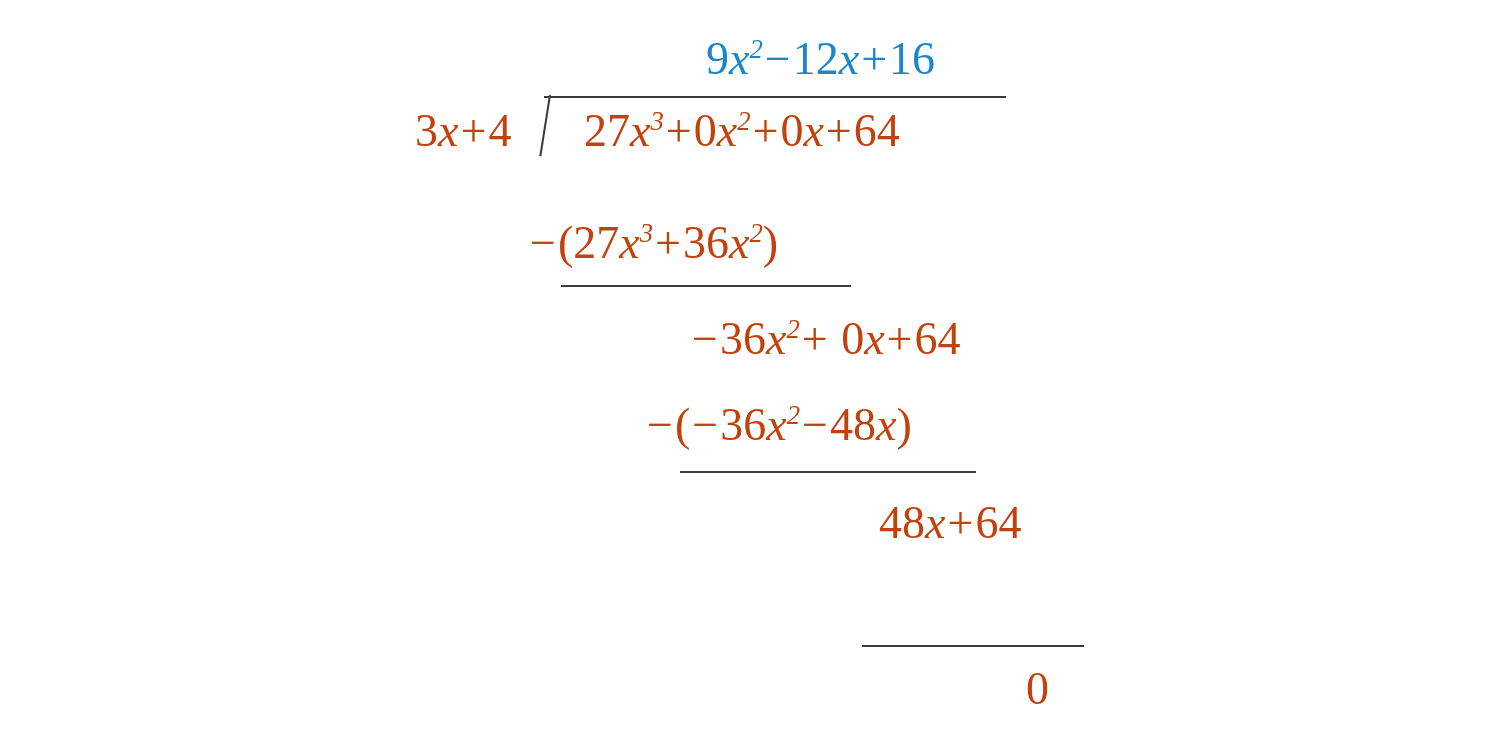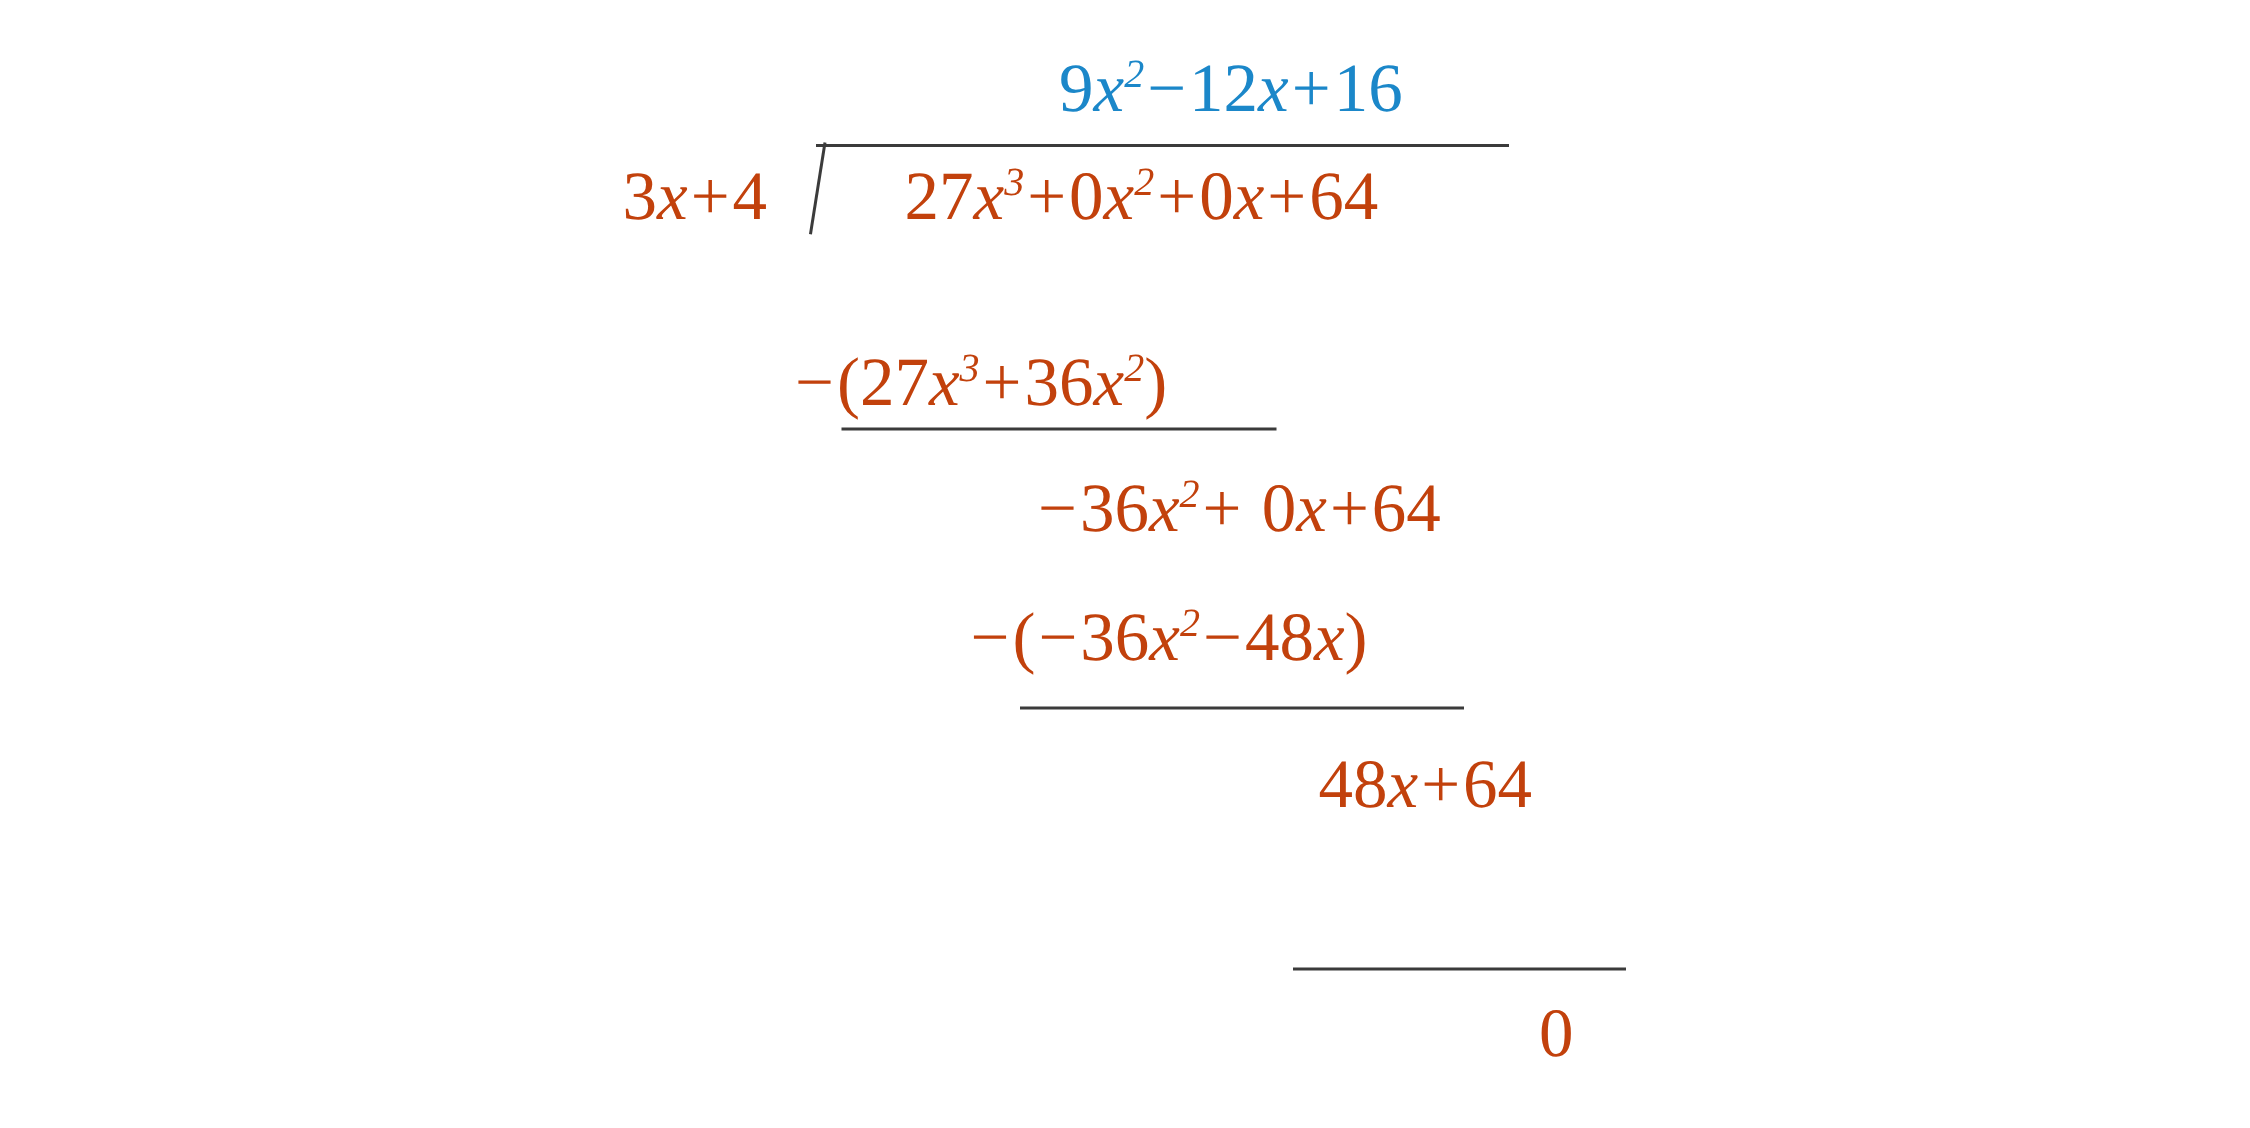--- a/index.html
+++ b/index.html
@@ -76,25 +76,25 @@
     <span><span class="num">9</span><span class="v">x</span><sup>2</sup></span><span class="op">−</span><span><span class="num">12</span><span class="v">x</span></span><span class="op">+</span><span><span class="num">16</span></span>
   </div>
 
   <div class="divbar-top" style="left:544px; top:96px; width:462px;"></div>
   <div class="divbar-slash" style="left:549px; top:95px; height:62px; transform: rotate(9deg);"></div>
 
   <div class="math" style="left:415px; top:108px;">
     <span class="num">3</span><span class="v">x</span><span class="op">+</span><span class="num">4</span>
   </div>
 
-  <div class="math" style="left:584px; top:108px;margin-left:19px;">
+  <div class="math" style="left:584px; top:108px;">
     <span><span class="num">27</span><span class="v">x</span><sup>3</sup></span><span class="op">+</span><span><span class="num">0</span><span class="v">x</span><sup>2</sup></span><span class="op">+</span><span><span class="num">0</span><span class="v">x</span></span><span class="op">+</span><span><span class="num">64</span></span>
   </div>
 
-  <div class="math" style="left:528px; top:232px;font-family:Liberation Serif, serif;">
+  <div class="math" style="left:528px; top:220px;font-family:Liberation Serif, serif;">
     <span class="op">−</span><span>(</span><span><span class="num">27</span><span class="v">x</span><sup>3</sup></span><span class="op">+</span><span><span class="num">36</span><span class="v">x</span><sup>2</sup></span><span>)</span>
   </div>
   <div class="rule" style="left:561px; top:285px; width:290px;"></div>
 
   <div class="math" style="left:690px; top:316px;">
     <span class="op">−</span><span><span class="num">36</span><span class="v">x</span><sup>2</sup></span><span class="op">+</span>&nbsp;<span><span class="num">0</span><span class="v">x</span></span><span class="op">+</span><span><span class="num">64</span></span>
   </div>
 
   <div class="math" style="left:645px; top:402px;">
     <span class="op">−</span><span>(</span><span class="op">−</span><span><span class="num">36</span><span class="v">x</span><sup>2</sup></span><span class="op">−</span><span><span class="num">48</span><span class="v">x</span></span><span>)</span>

